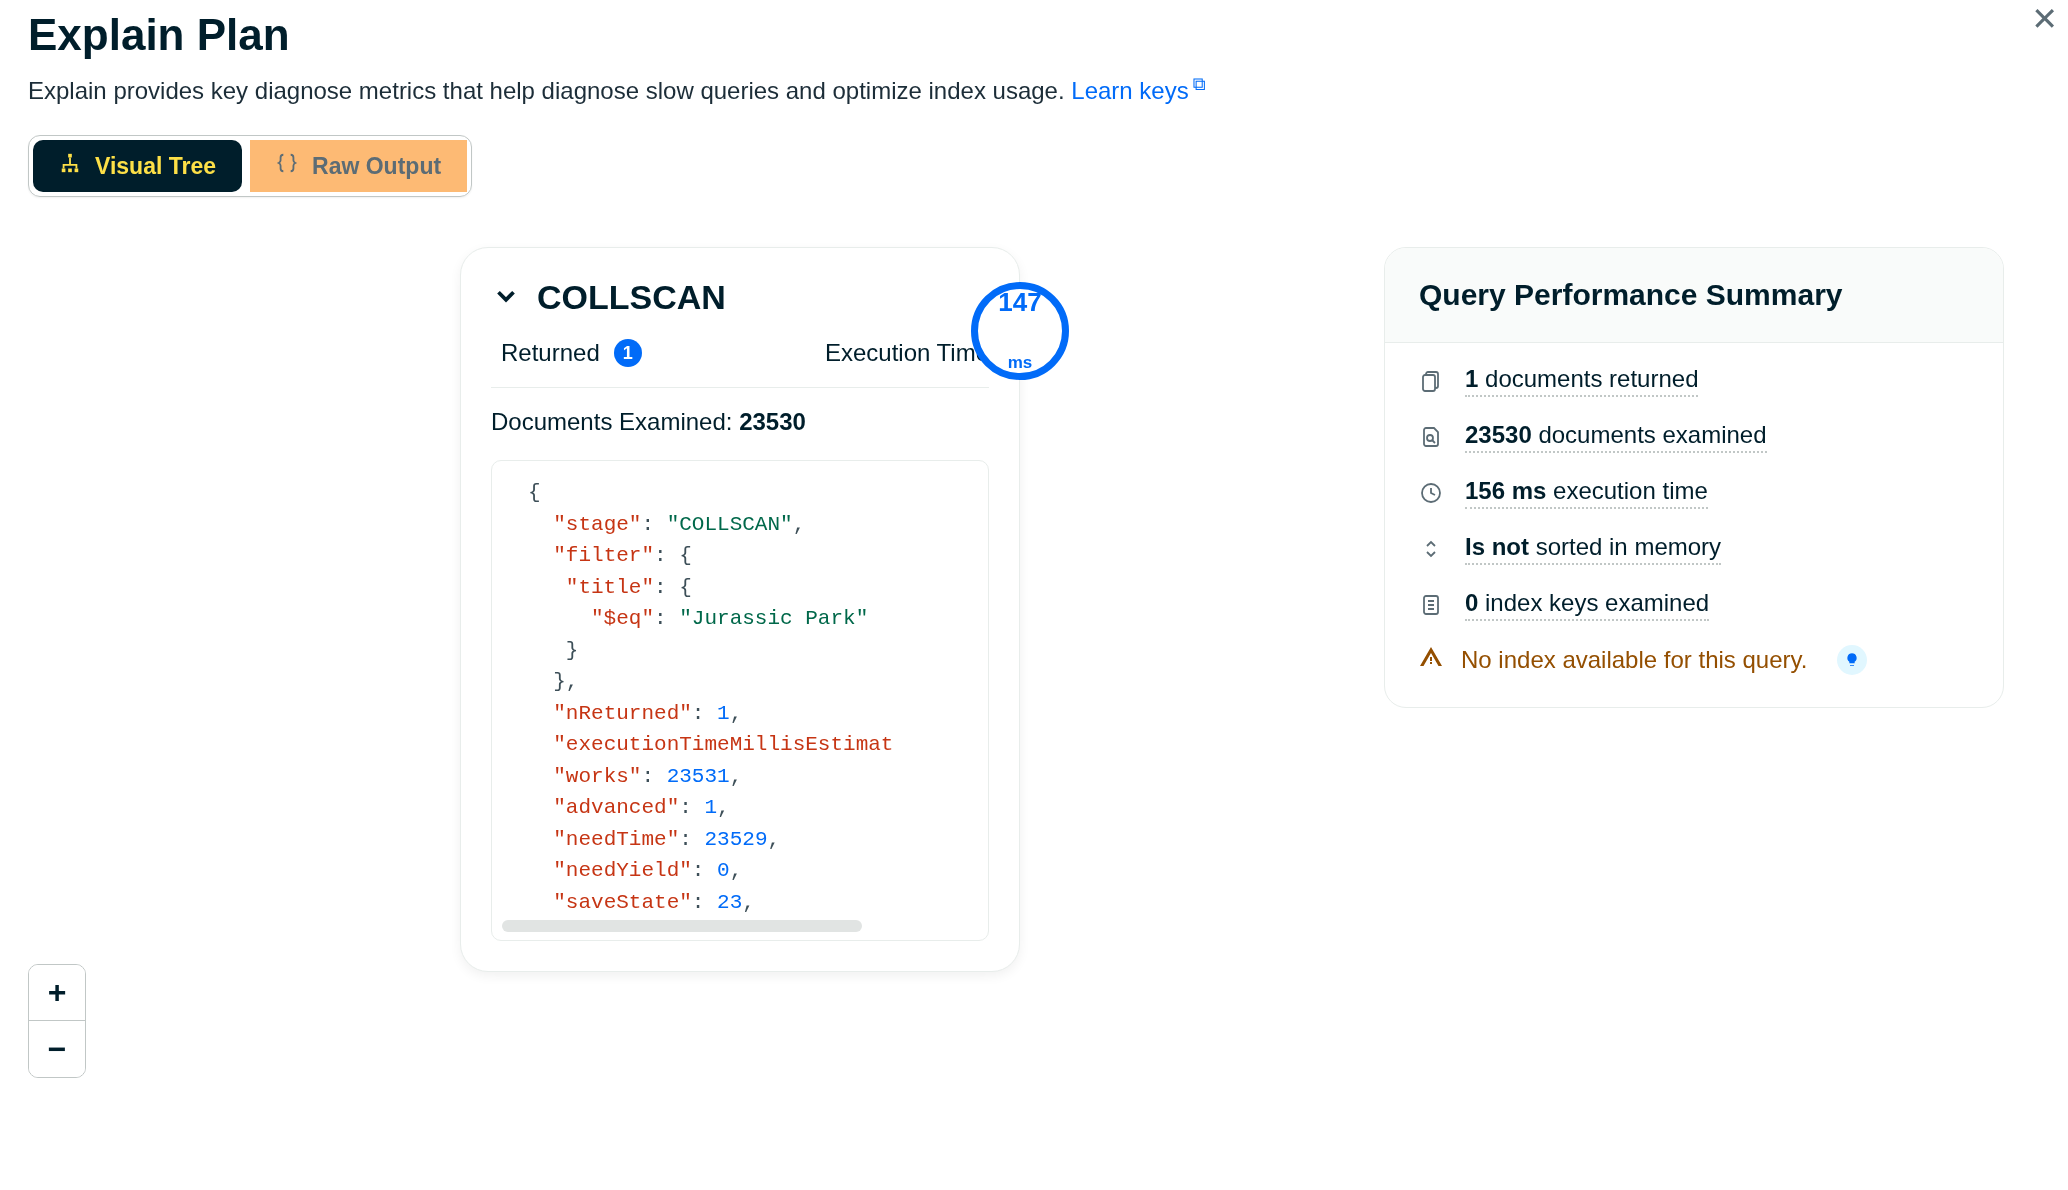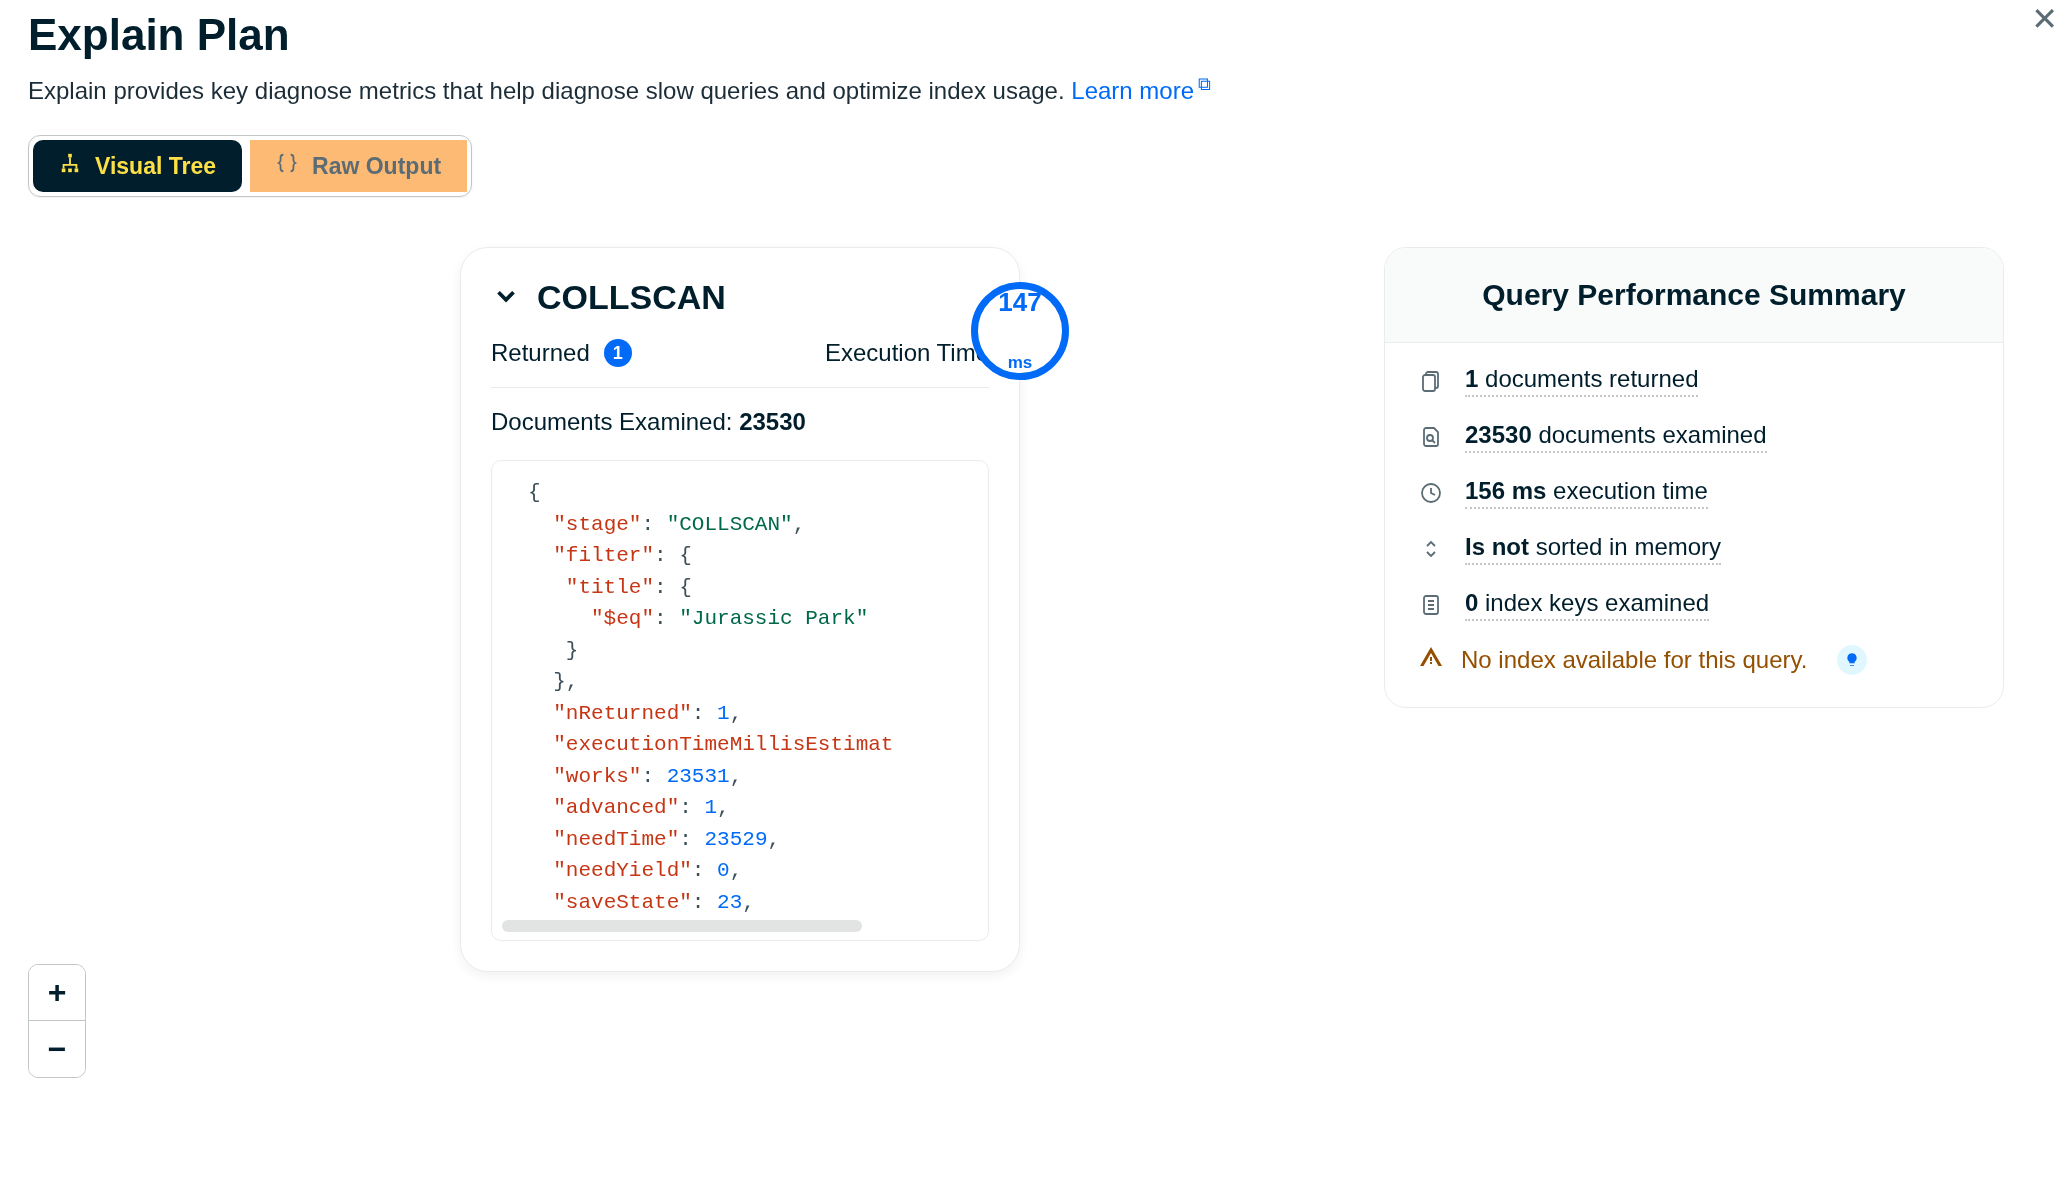--- a/index.html
+++ b/index.html
@@ -93,21 +93,21 @@
   .stage-head svg { width: 30px; height: 30px; }
   .stage-name { font-size: 34px; font-weight: 700; }
 
   .stage-row {
     display: flex;
     align-items: center;
     justify-content: space-between;
     flex-wrap: wrap;
     gap: 12px;
   }
-  .stage-row-left { display: flex; align-items: center; gap: 14px; font-size: 24px; }
+  .stage-row-left { display: flex; align-items: center; gap: 14px; font-size: 24px; margin-left: 10px; }
   .badge {
     display: inline-flex;
     align-items: center;
     justify-content: center;
     width: 28px; height: 28px;
     background: #016BF8;
     color: #fff;
     border-radius: 50%;
     font-weight: 700;
     font-size: 18px;
@@ -182,21 +182,20 @@
     border-radius: 22px;
     overflow: hidden;
     background: #fff;
   }
   .summary-head {
     background: #F9FBFA;
     padding: 30px 34px;
     font-size: 30px;
     font-weight: 700;
     border-bottom: 1px solid #E8EDEB;
-    text-align: center;
   }
   .summary-body { padding: 22px 34px 32px; display: flex; flex-direction: column; gap: 24px; }
   .summary-item {
     display: flex;
     align-items: center;
     gap: 22px;
     font-size: 24px;
   }
   .summary-item .icon {
     width: 24px; height: 24px;
@@ -249,21 +248,21 @@
 
 
 
 <div class="close-btn">✕</div>
 
 <h1 class="title">Explain Plan</h1>
 
 <p class="subtitle">
   <span>Explain provides key diagnose metrics that help diagnose slow queries and optimize index usage.</span>
   <a href="#" class="learn-link">
-    <span>Learn more</span><span class="ext-icon">⧉</span>
+    <span>Learn keys</span><span class="ext-icon">⧉</span>
   </a>
 </p>
 
 <div class="tab-group">
   <button class="tab active">
     <span>
       <svg viewBox="0 0 24 24" fill="currentColor">
           <rect x="10" y="2" width="4" height="4"></rect>
           <rect x="3" y="18" width="4" height="4"></rect>
           <rect x="10" y="18" width="4" height="4"></rect>

